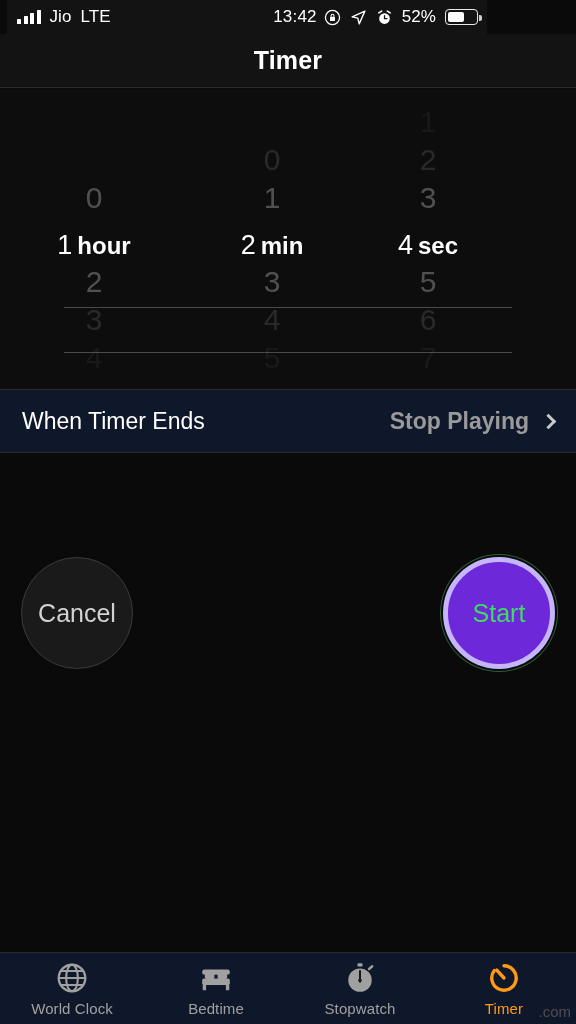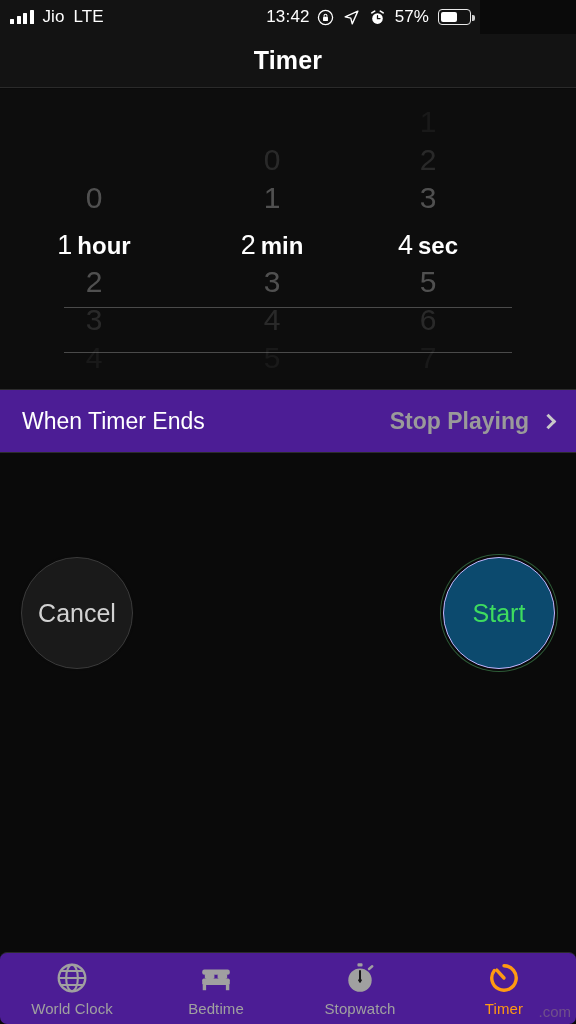--- a/index.html
+++ b/index.html
@@ -12,21 +12,21 @@
   #screen {
     position:relative;
     width:576px; height:1024px;
     background:#0a0a0a;
     color:#fff;
     -webkit-font-smoothing:antialiased;
   }
 
   
   .statusbar {
-    position:absolute; top:0; left:0; width:480px; height:34px;
+    position:absolute; top:0; left:7px; width:480px; height:34px;
     background:#131313;
     display:flex; align-items:center;
   }
   .sb-left { position:absolute; left:10px; display:flex; align-items:center; gap:9px; }
   .sb-center { position:absolute; left:0; width:576px; text-align:center; }
   .sb-right { position:absolute; right:9px; display:flex; align-items:center; gap:9px; }
   .sb-text { font-size:17px; color:#fff; letter-spacing:0.1px; }
   .sb-time { font-size:17px; font-weight:normal; color:#fff; letter-spacing:0.2px; }
   .sig { display:flex; align-items:flex-end; gap:2.5px; height:14px; }
   .sig i { display:block; width:4px; background:#fff; border-radius:0.5px; }
@@ -91,21 +91,21 @@
   .f2 { opacity:0.52; }
   .f3 { opacity:0.22; }
   .f4 { opacity:0.09; }
   .spacer-14 { height:14px; }
   .spacer-52 { height:52px; }
   .spacer-90 { height:90px; }
 
   
   .row {
     position:absolute; top:389px; left:0; width:576px; height:64px;
-    background:#4c1d95;
+    background:#0f172a;
     border-top:1px solid #2c2c2c; border-bottom:1px solid #2c2c2c;
     display:flex; align-items:center; justify-content:space-between;
     padding:0 22px;
     gap:20px;
   }
   .row-label { font-size:23px; color:#fff; }
   .row-right { display:flex; align-items:center; gap:14px;font-weight:bold; }
   .row-value { font-size:23px; color:#9a9a9a; }
   .chev {
     width:11px; height:11px;
@@ -123,33 +123,32 @@
   }
   .cancel-btn {
     left:21px; top:104px;
     background:#1a1a1a;
     border:1px solid #3a3a3a;
     box-shadow:0 0 0 2px #0a0a0a;
     color:#d2d2d2;
   }
   .start-btn {
     right:21px; top:104px;
-    background:#0c4a6e;
-    border:1px solid #c4b5fd;
+    background:#6d28d9;
+    border:5px solid #c4b5fd;
     box-shadow:0 0 0 2px #0a0a0a, 0 0 0 3px #2e5c38;
     color:#3edc5f;
   }
 
   
   .tabbar {
     position:absolute; bottom:0; left:0; width:576px; height:72px;
-    background:#4c1d95;
+    background:#0f172a;
     border-top:1px solid #2b2b2b;
     display:flex;
-    border-radius:7px;
   }
   .tab {
     flex:1; display:flex; flex-direction:column;
     align-items:center; justify-content:center; gap:5px;
     color:#a0a0a0;
   }
   .tab.active { color:#ff9a12; }
   .tab-label { font-size:15px; letter-spacing:0.1px; }
   .tab-icon { width:34px; height:34px; display:block; }
   .watermark {
@@ -184,21 +183,21 @@
         <path d="M10 11 V9.3 a2 2 0 0 1 4 0 V11" fill="none" stroke="#fff" stroke-width="1.5"></path>
       </svg>
       <svg width="17" height="17" viewBox="0 0 24 24">
         <path d="M21 3 L3 11 L11 13 L13 21 Z" fill="none" stroke="#fff" stroke-width="1.9" stroke-linejoin="round"></path>
       </svg>
       <svg width="17" height="17" viewBox="0 0 24 24">
         <circle cx="12" cy="13.5" r="7.5" fill="#fff"></circle>
         <path d="M4 5.5 L8 3 M20 5.5 L16 3" stroke="#fff" stroke-width="2.4" stroke-linecap="round"></path>
         <path d="M12 9.5 V13.5 H15.5" stroke="#131313" stroke-width="1.8" stroke-linecap="round" fill="none"></path>
       </svg>
-      <span class="sb-text">57%</span>
+      <span class="sb-text">52%</span>
       <span class="batt">
         <span class="batt-fill" id="battfill" style="width: 16.5px;"></span>
       </span>
     </div>
   </div>
 
   <div class="navbar">
     <span class="nav-title">Timer</span>
   </div>
 

